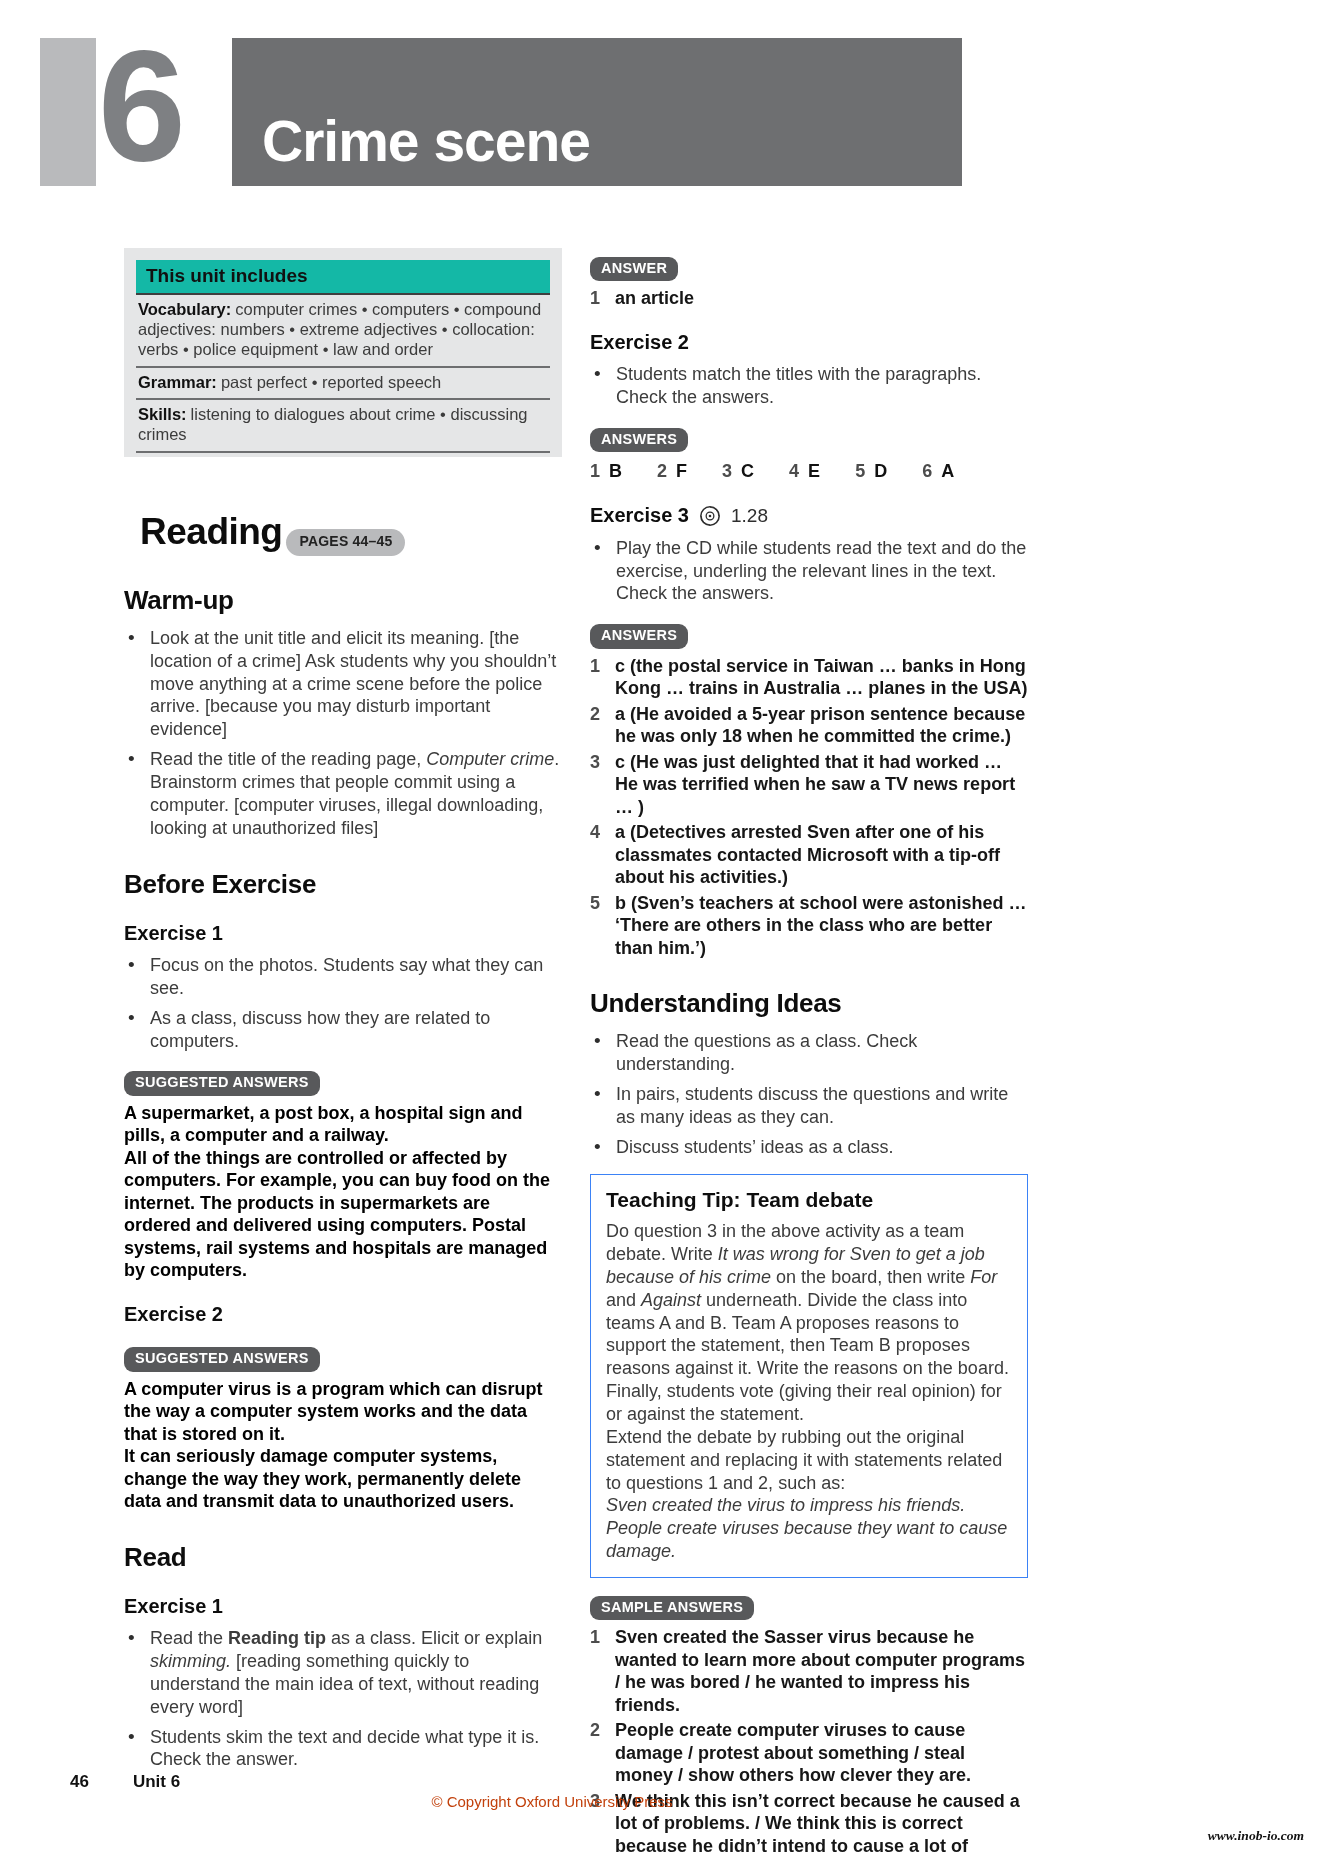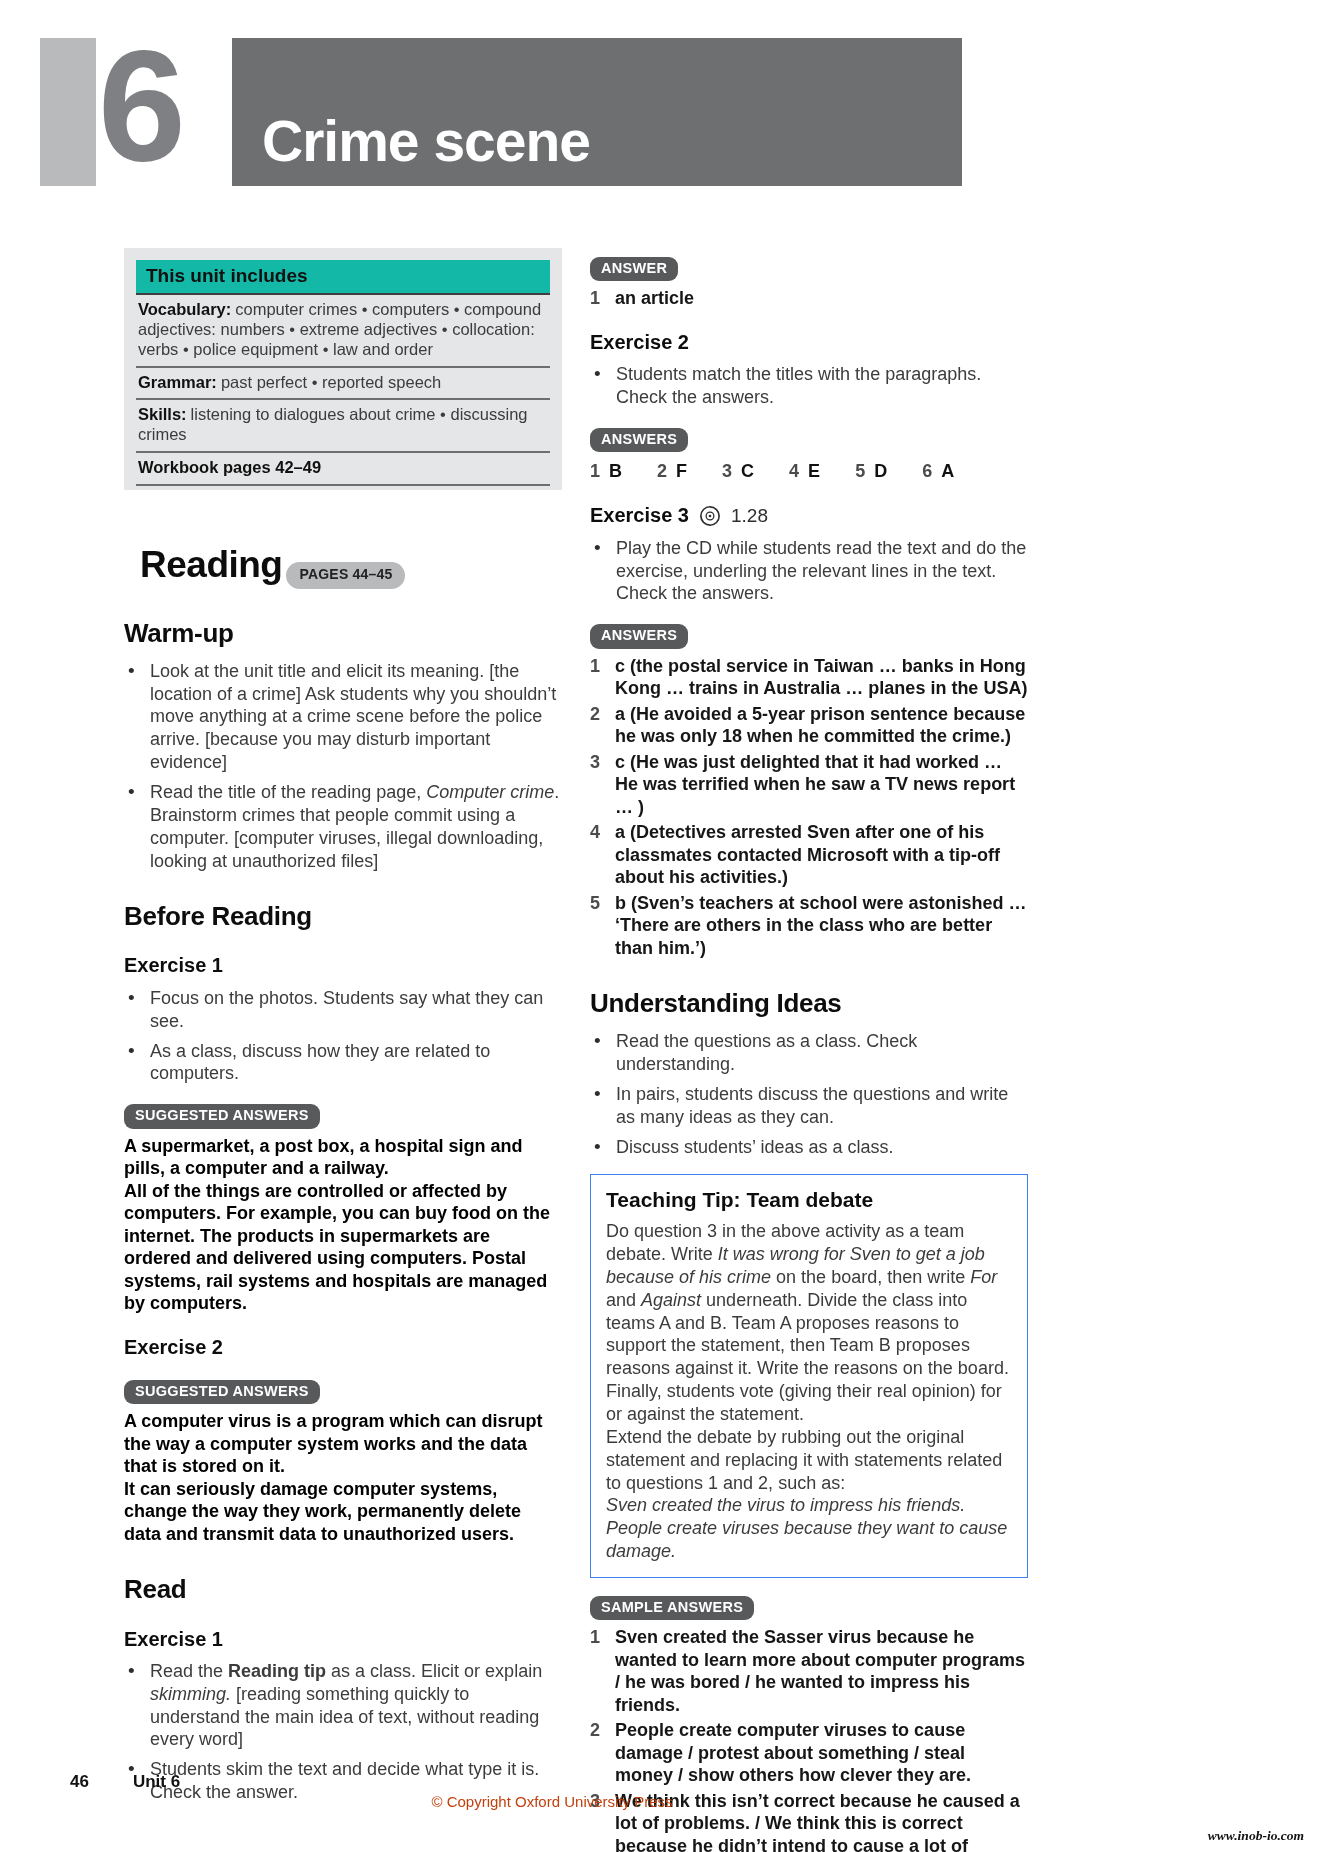--- a/index.html
+++ b/index.html
@@ -80,37 +80,36 @@
       <div class="unit-box-header">This unit includes</div>
       <div class="unit-row">
         <span class="row-label">Vocabulary:</span><span>computer crimes • computers • compound adjectives: numbers • extreme adjectives • collocation: verbs • police equipment • law and order</span>
       </div>
       <div class="unit-row">
         <span class="row-label">Grammar:</span><span>past perfect • reported speech</span>
       </div>
       <div class="unit-row">
         <span class="row-label">Skills:</span><span>listening to dialogues about crime • discussing crimes</span>
       </div>
-      <div class="unit-row all-bold">Workbook pages 42–49</div>
     </section>
 
     <div class="reading-header">
       <h1>Reading</h1>
       <span class="pages-badge">PAGES 44–45</span>
     </div>
 
     <h2>Warm-up</h2>
     <div class="bullet">
       <span><span>Look at the unit title and elicit its meaning. [the location of a crime] Ask students why you shouldn’t move anything at a crime scene before the police arrive. [because you may disturb important evidence]</span></span>
     </div>
     <div class="bullet">
       <span><span>Read the title of the reading page, </span><span class="seg-i">Computer crime</span><span>. Brainstorm crimes that people commit using a computer. [computer viruses, illegal downloading, looking at unauthorized files]</span></span>
     </div>
 
-    <h2>Before Reading</h2>
+    <h2>Before Exercise</h2>
     <h3>Exercise 1</h3>
     <div class="bullet">
       <span>Focus on the photos. Students say what they can see.</span>
     </div>
     <div class="bullet">
       <span>As a class, discuss how they are related to computers.</span>
     </div>
     <span class="badge">SUGGESTED ANSWERS</span>
     <p class="ans-para">A supermarket, a post box, a hospital sign and pills, a computer and a railway.</p>
     <p class="ans-para">All of the things are controlled or affected by computers. For example, you can buy food on the internet. The products in supermarkets are ordered and delivered using computers. Postal systems, rail systems and hospitals are managed by computers.</p>

